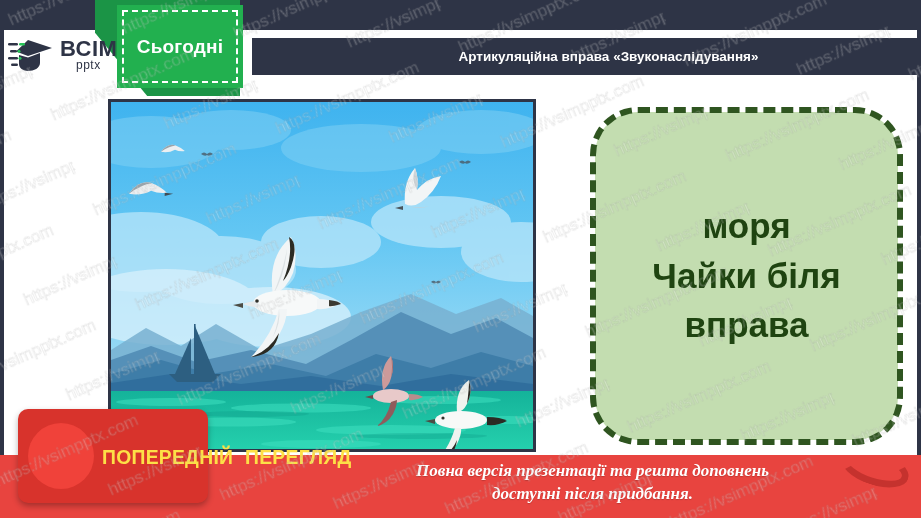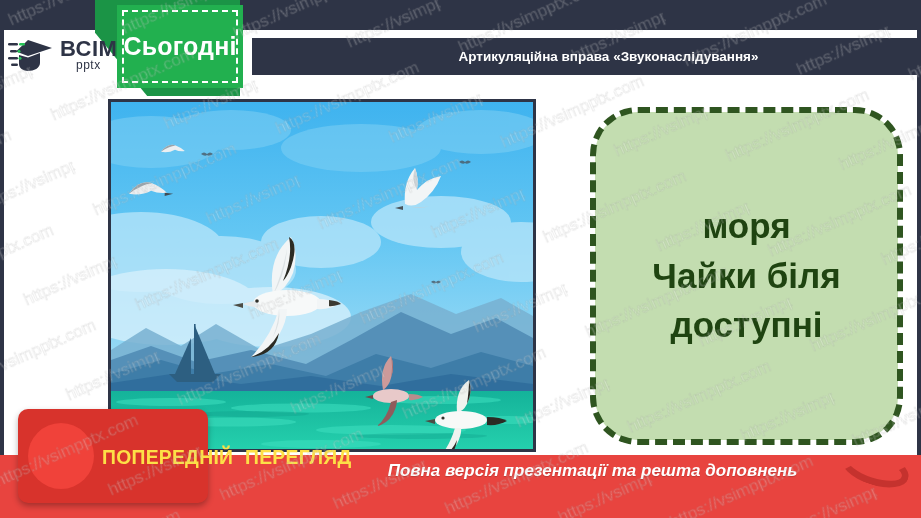--- a/index.html
+++ b/index.html
@@ -37,21 +37,21 @@
     background:#22b04f;
     display:flex; flex-direction:column;
     align-items:center; justify-content:center;
     z-index:14;
   }
   .date-badge::after {
     content:""; position:absolute; left:5px; top:5px; right:5px; bottom:5px;
     border:2px dashed #ffffff; pointer-events:none;
   }
   .date-badge span {
-    color:#ffffff; font-size:25px; font-weight:bold; line-height:1.35;
+    color:#ffffff; font-size:19px; font-weight:bold; line-height:1.35;
     letter-spacing:.2px; z-index:2; white-space:nowrap;
   }
 
   
   .logo {
     position:absolute; left:8px; top:31px; width:108px; height:48px;
     display:flex; align-items:center; gap:6px; z-index:12;
   }
   .logo-mark { position:relative; width:46px; height:38px; flex:0 0 auto; }
   .logo-text { display:flex; flex-direction:column; line-height:.95; }
@@ -94,21 +94,21 @@
     position:absolute; left:0; right:0; top:50%;
     transform:translateY(-50%);
     text-align:center; color:#1f4411;
     font-size:35px; font-weight:bold; line-height:1.42;
     padding:0 10px;
   }
 
   
   .red-banner {
     position:absolute; left:0; top:455px; width:921px; height:63px;
-    background:#e8443f; z-index:20;
+    background:#e8443f; z-index:20;font-family:Liberation Serif, serif;
   }
   .red-banner .shadow-arc {
     position:absolute; left:840px; top:-4px; width:70px; height:34px;
     border:7px solid #c0302c; border-radius:50%;
     border-top-color:transparent; border-left-color:transparent;
     transform:rotate(18deg); opacity:.85;
   }
   .red-banner .bar-text {
     position:absolute; left:280px; right:16px; top:4px;
     text-align:center; color:#ffffff;
@@ -311,28 +311,29 @@
         <path d="M26 44 q-6 20 -18 32 q12 -4 20 -16 q5 -10 4 -16z" fill="#f0f3ef"></path>
         <path d="M8 76 q14 -6 20 -20 q-2 18 -20 20z" fill="#2b2b24"></path>
       </g>
     </svg>
   </div>
 
   <div class="text-card">
     <div class="card-text">
       <div>моря</div>
       <div>Чайки біля</div>
-      <div>доступні</div>
+      <div>вправа</div>
     </div>
   </div>
 
   <div class="red-banner">
     <div class="shadow-arc"></div>
     <div class="bar-text">
       <div>Повна версія презентації та решта доповнень</div>
+      <div>доступні після придбання.</div>
     </div>
   </div>
 
   <div class="preview-badge">
     <span class="mag-wrap">
       <span class="mag-circle"></span>
       <svg width="66" height="66" viewBox="0 0 66 66" xmlns="http://www.w3.org/2000/svg">
         <g fill="none" stroke="#ffffff" stroke-width="5.5">
           <circle cx="38" cy="26" r="13.5"></circle>
         </g>

